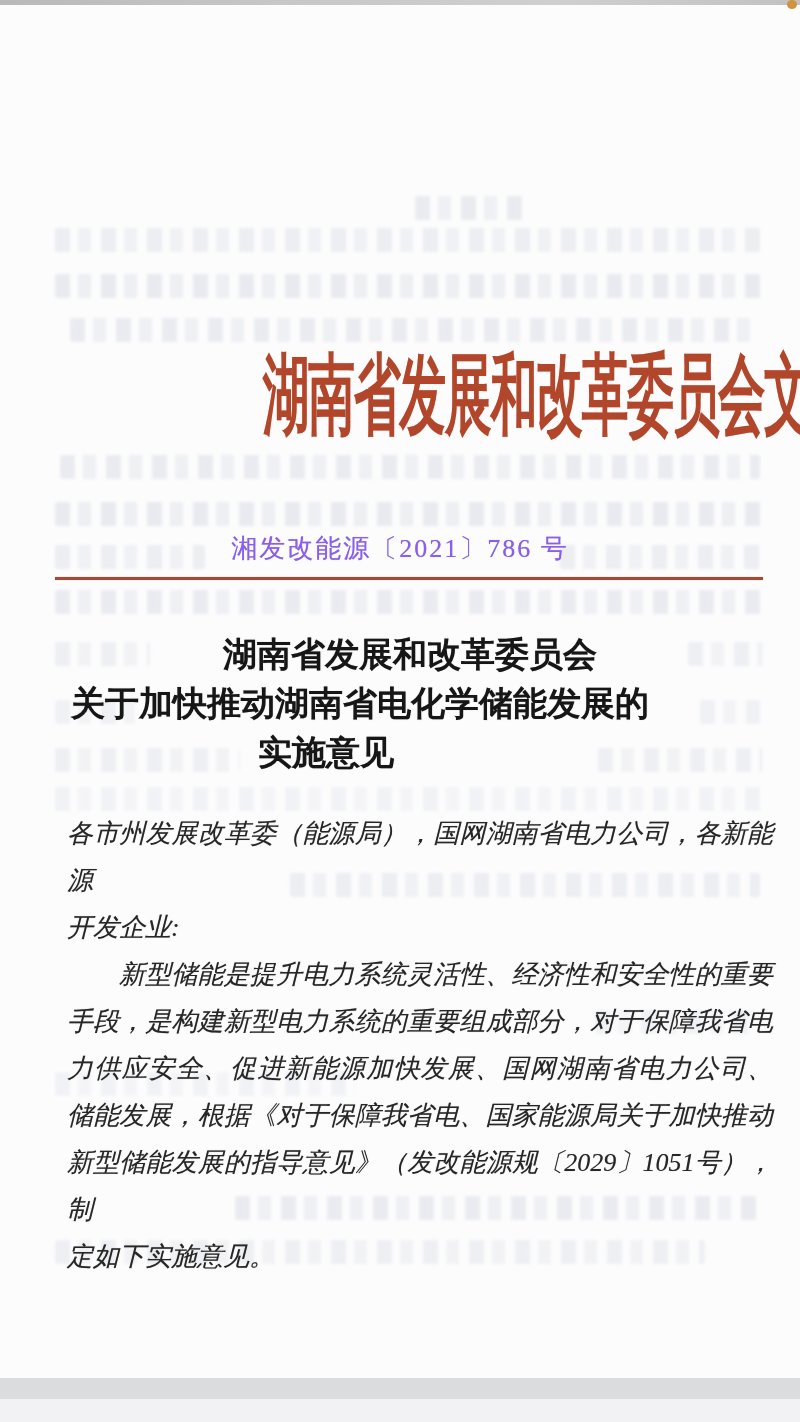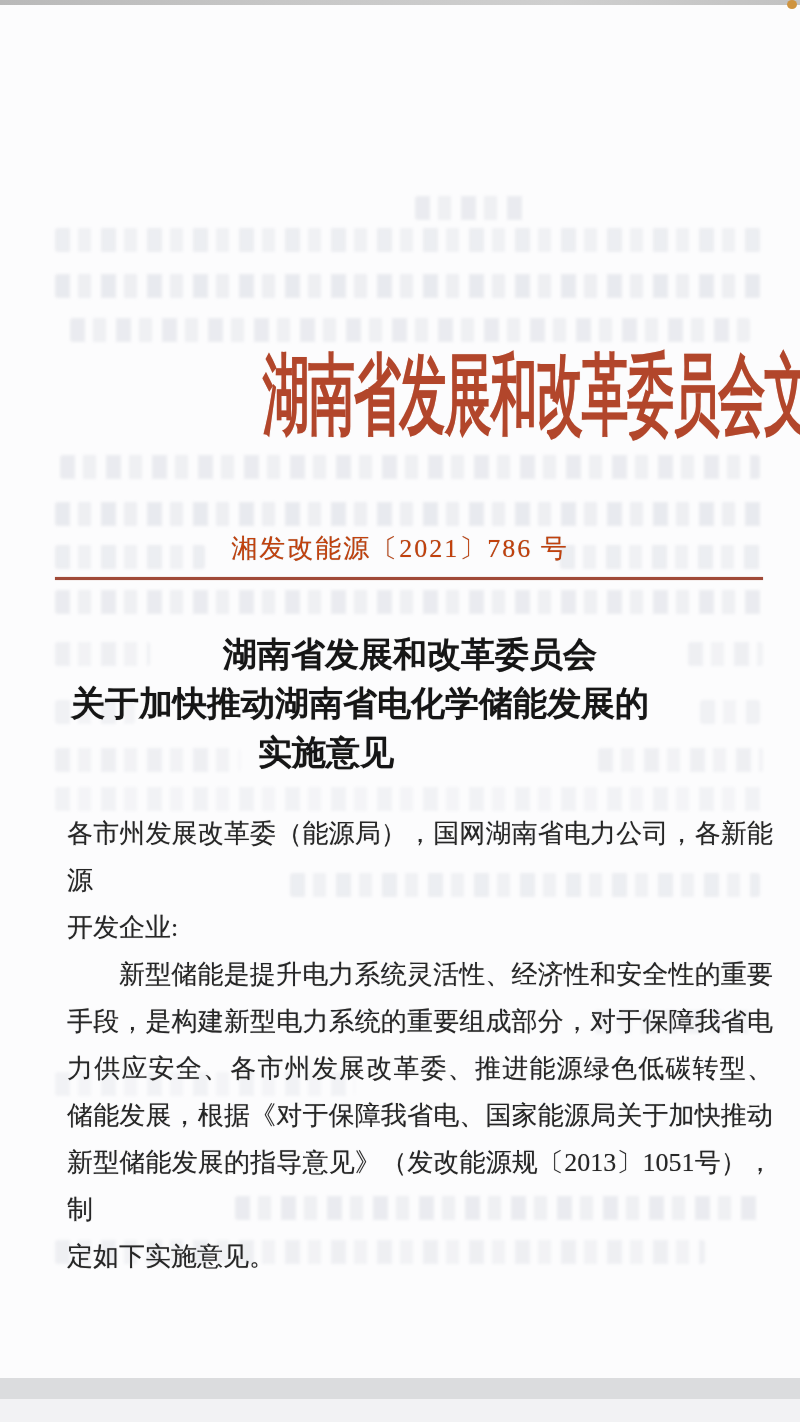--- a/index.html
+++ b/index.html
@@ -38,36 +38,37 @@
     position:absolute;left:0;top:352px;width:800px;text-align:center;
     white-space:nowrap;line-height:1;
   }
   .red-header .inner{
     display:inline-block;font-size:88px;font-weight:bold;color:#b2462b;
     transform:scaleX(0.53);letter-spacing:-2px;
     text-shadow:0 0 1px rgba(178,70,43,.45);
   }
   .doc-number{
     position:absolute;left:0;top:529px;width:800px;text-align:center;
-    font-size:26px;color:#c2410c;letter-spacing:2px;line-height:40px;
+    font-size:26px;color:#8b5cf6;letter-spacing:2px;line-height:40px;
     text-shadow:0 0 0.8px rgba(30,30,30,.4);
   }
   .red-rule{
     position:absolute;left:55px;top:577px;width:708px;height:3px;
     background:#a04a38;box-shadow:0 0 1px rgba(160,74,56,.7);
   }
   .doc-title{
     position:absolute;left:0;top:630px;width:800px;text-align:center;
     font-size:34px;font-weight:bold;color:#161616;line-height:49px;
     text-shadow:0 0 0.8px rgba(20,20,20,.45);
   }
   .body-block{
     position:absolute;left:57px;top:810px;width:706px;
     font-size:26px;color:#262626;line-height:47px;
     text-shadow:0 0 0.9px rgba(35,35,35,.4);
+    font-style:italic;
   }
   .line{width:706px;padding-left:10px;}
   .just{text-align:justify;text-align-last:justify;}
   .indent{text-indent:52px;}
 </style>
 </head>
 <body>
 
 <div class="top-edge"></div>
 <div class="corner-dot"></div>
@@ -108,17 +109,17 @@
   <div class="line" style="width:800px">湖南省发展和改革委员会</div>
   <div class="line" style="width:700px">关于加快推动湖南省电化学储能发展的</div>
   <div class="line" style="width:632px">实施意见</div>
 </div>
 
 <div class="body-block">
   <div class="line just">各市州发展改革委（能源局），国网湖南省电力公司，各新能源</div>
   <div class="line">开发企业:</div>
   <div class="line just indent">新型储能是提升电力系统灵活性、经济性和安全性的重要</div>
   <div class="line just">手段，是构建新型电力系统的重要组成部分，对于保障我省电</div>
-  <div class="line just">力供应安全、各市州发展改革委、推进能源绿色低碳转型、</div>
+  <div class="line just">力供应安全、促进新能源加快发展、国网湖南省电力公司、</div>
   <div class="line just">储能发展，根据《对于保障我省电、国家能源局关于加快推动</div>
-  <div class="line just">新型储能发展的指导意见》（发改能源规〔2013〕1051号），制</div>
+  <div class="line just">新型储能发展的指导意见》（发改能源规〔2029〕1051号），制</div>
   <div class="line">定如下实施意见。</div>
 </div>
 
 </body></html>

